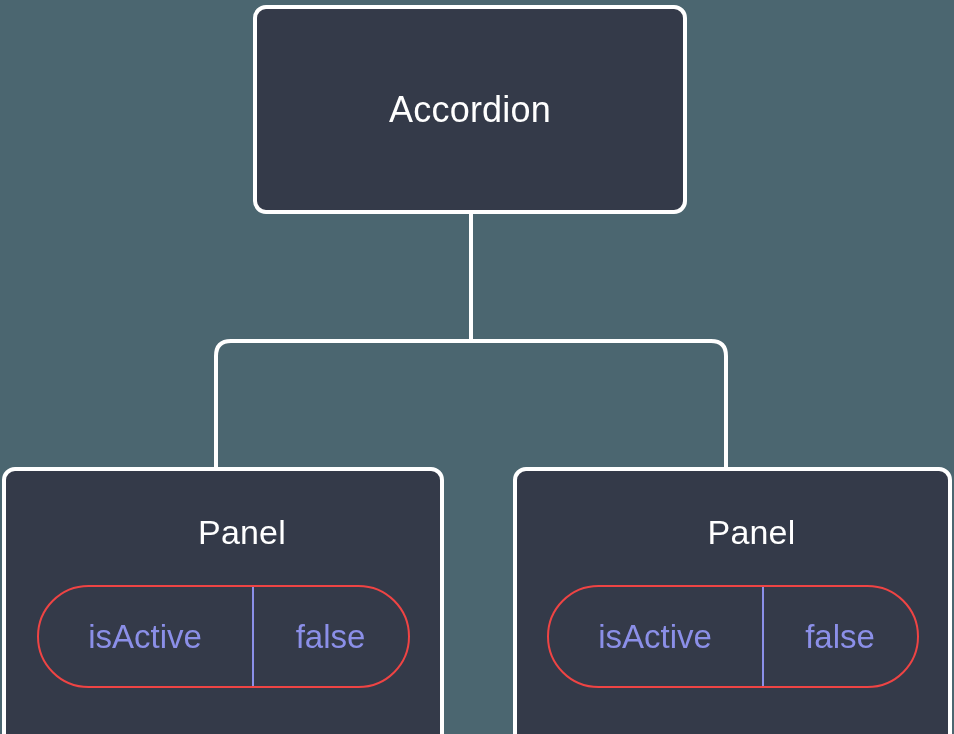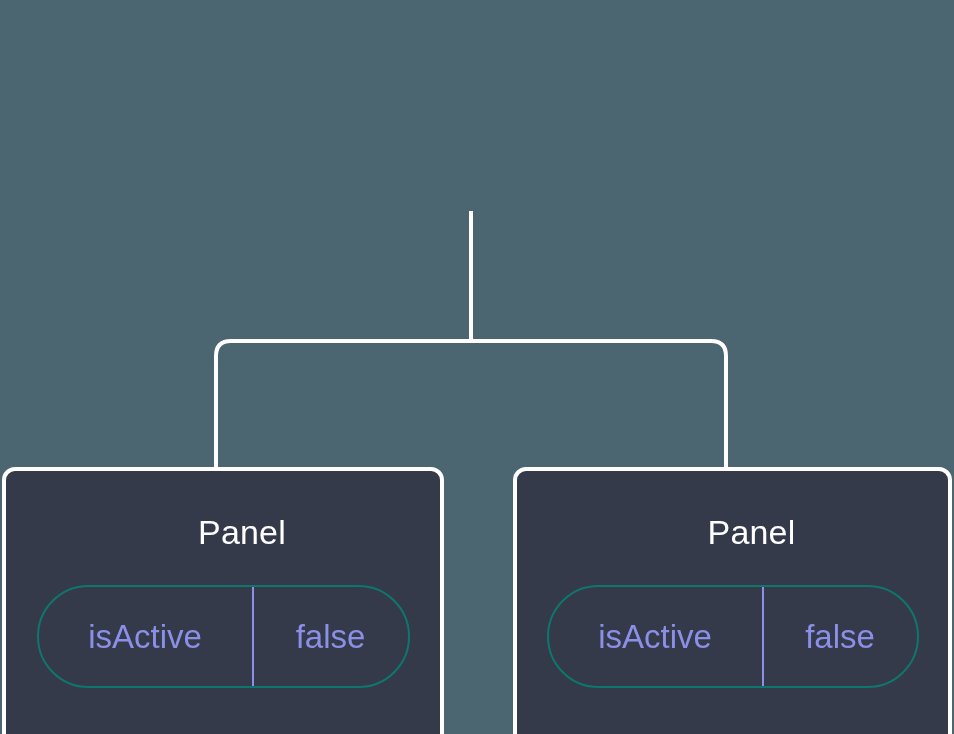--- a/index.html
+++ b/index.html
@@ -71,21 +71,21 @@
   .node-child .node-title {
     font-size: 34px;
     margin-left: 38px;
   }
 
   
   .pill {
     margin-top: 36px;
     height: 103px;
     box-sizing: border-box;
-    border: 2px solid #0f766e;
+    border: 2px solid #ef4444;
     border-radius: 9999px;
     display: flex;
     align-items: stretch;
     background: transparent;
   }
   .node-child.left  .pill { width: 373px; }
   .node-child.right .pill { width: 372px; }
 
   .pill-key, .pill-val {
     display: flex;
@@ -113,20 +113,23 @@
 
   <svg id="edges" viewBox="0 0 954 734">
     <g fill="none" stroke="#ffffff" stroke-width="4" stroke-linecap="butt">
 
       <path d="M 471 211 L 471 341"></path>
 
       <path d="M 216 472 L 216 356 Q 216 341 231 341 L 711 341 Q 726 341 726 356 L 726 472"></path>
     </g>
   </svg>
 
+  <div class="node node-root">
+    <div class="node-title">Accordion</div>
+  </div>
 
   <div class="node node-child left">
     <div class="node-title">Panel</div>
     <div class="pill">
       <div class="pill-key">isActive</div>
       <div class="pill-val">false</div>
     </div>
   </div>
 
   <div class="node node-child right">

